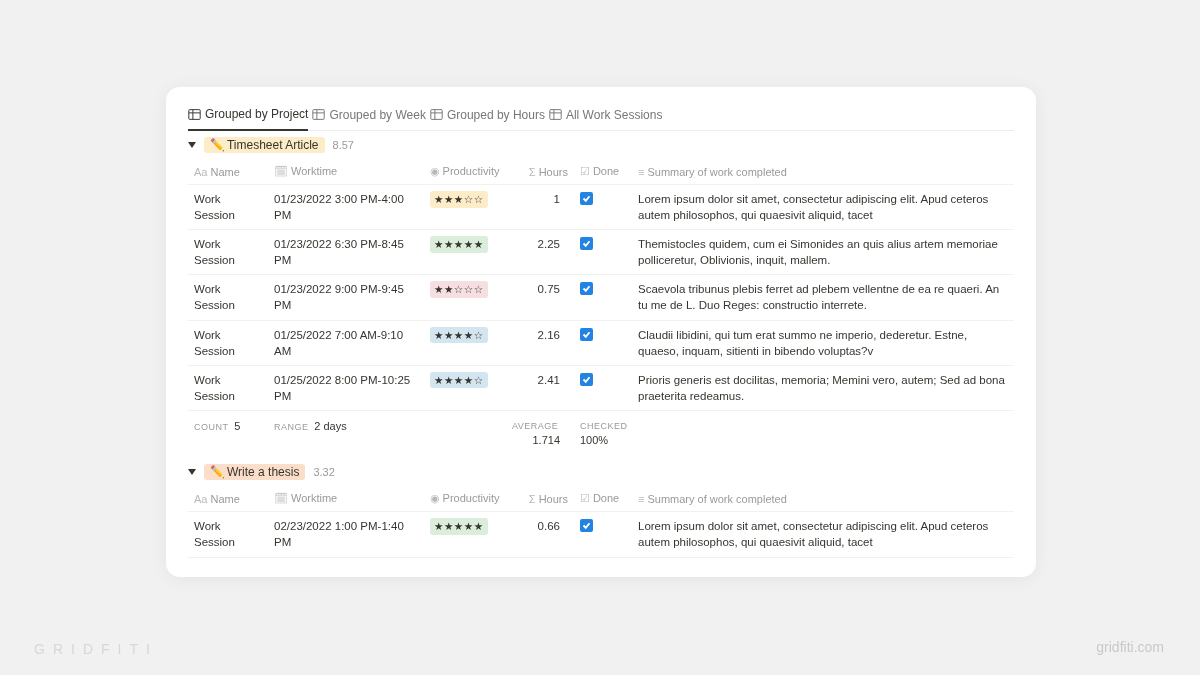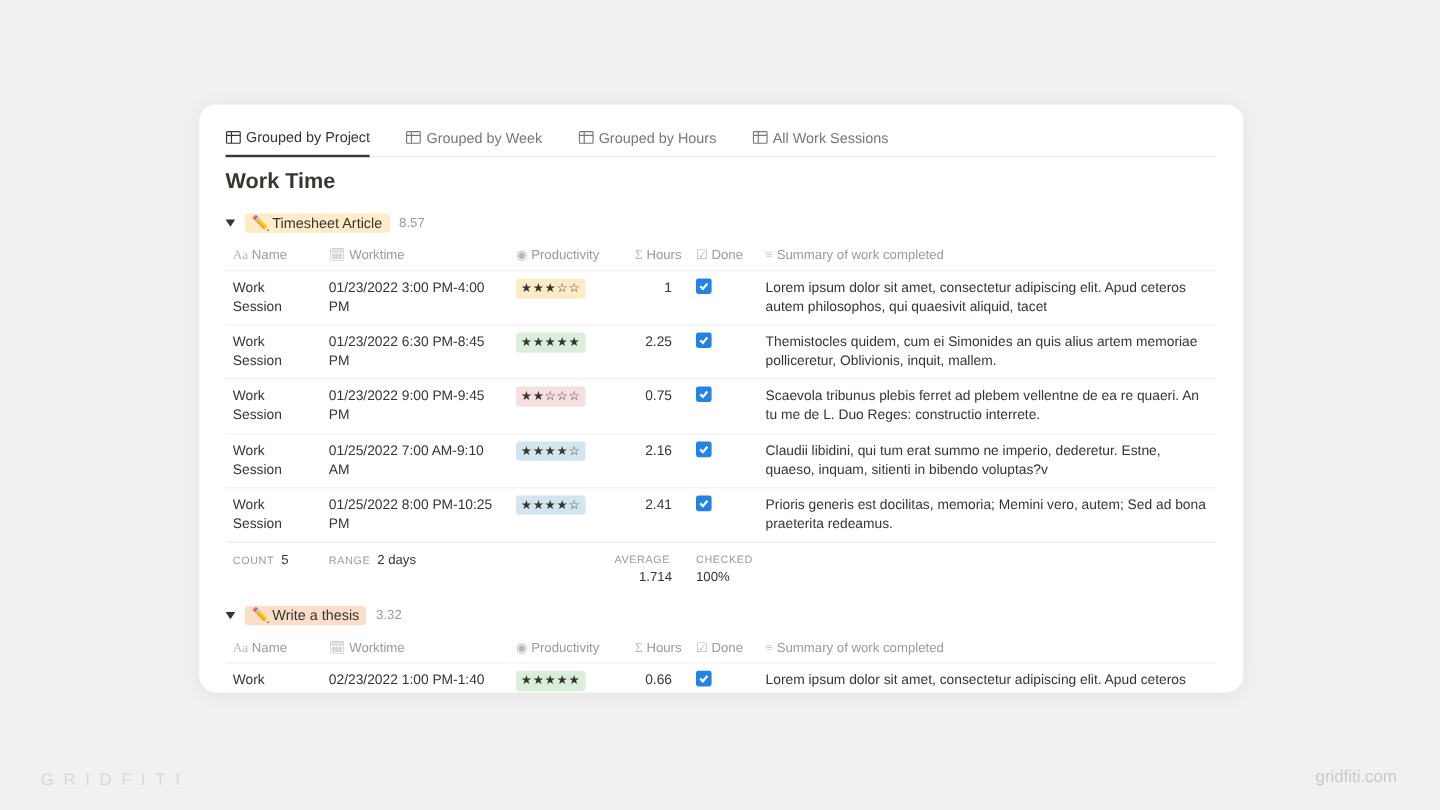--- a/index.html
+++ b/index.html
@@ -12,33 +12,33 @@
   }
   .card {
     position: absolute; left: 166px; top: 87px;
     width: 870px; height: 490px;
     background: #fff;
     border-radius: 14px;
     box-shadow: 0 2px 18px rgba(0,0,0,0.06);
     overflow: hidden;
     padding: 16px 22px 0 22px;
   }
-  .tabs { display: flex; gap: 30px; align-items: center; border-bottom: 1px solid #ececec; }
+  .tabs { display: flex; gap: 4px; align-items: center; border-bottom: 1px solid #ececec; }
   .tab { display: flex; align-items: center; gap: 4px; padding: 4px 0 8px 0; color: #787774; cursor: pointer; font-weight: 500; }
   .tab.active { color: #37352f; border-bottom: 2px solid #37352f; margin-bottom: -1px; }
   .tab svg { width: 13px; height: 13px; }
   h1 { font-size: 18px; font-weight: 700; margin: 10px 0 10px 0; }
   .group-header { display: flex; align-items: center; gap: 8px; padding: 6px 0; }
   .caret { width: 0; height: 0; border-left: 4px solid transparent; border-right: 4px solid transparent; border-top: 6px solid #37352f; cursor: pointer; }
   .tag { background: #fdecc8; border-radius: 3px; padding: 1px 6px; font-size: 12px; display: inline-flex; align-items: center; gap: 2px; }
   .tag.thesis { background: #fadec9; }
   .group-num { color: #9b9a97; font-size: 11px; }
   table { width: 100%; border-collapse: collapse; table-layout: fixed; }
   th { text-align: left; font-weight: 400; color: #9b9a97; font-size: 11px; padding: 6px 6px; border-bottom: 1px solid #f1f1f0; }
-  th .ico { margin-right: 3px; opacity: 0.7; font-family: Liberation Serif, serif; }
+  th .ico { margin-right: 3px; opacity: 0.7; }
   td { padding: 6px 6px; border-bottom: 1px solid #f1f1f0; vertical-align: top; font-size: 11.5px; line-height: 1.4; }
   .col-name { width: 80px; }
   .col-time { width: 156px; }
   .col-prod { width: 82px; }
   .col-hours { width: 68px; text-align: right; }
   .col-done { width: 58px; }
   .col-summ { }
   td.col-hours { text-align: right; padding-right: 14px; }
   .prod-box { display:inline-block; border-radius: 3px; padding: 1px 4px; font-size: 10.5px; letter-spacing: 0.5px; }
   .prod-3 { background: #fdecc8; }
@@ -86,21 +86,20 @@
     <div class="tab">
       <svg viewBox="0 0 16 16" fill="currentColor">
           <rect x="1" y="2" width="14" height="12" rx="1" fill="none" stroke="currentColor" stroke-width="1.2"></rect>
           <line x1="1" y1="6" x2="15" y2="6" stroke="currentColor" stroke-width="1.2"></line>
           <line x1="6" y1="2" x2="6" y2="14" stroke="currentColor" stroke-width="1.2"></line>
         </svg>
       <span>All Work Sessions</span>
     </div>
   </div>
 
-  <h1>Work Time</h1>
 
   <div class="group-header">
     <div class="caret"></div>
     <span class="tag">
       <span>✏️</span>
       <span>Timesheet Article</span>
     </span>
     <span class="group-num">8.57</span>
   </div>
 

